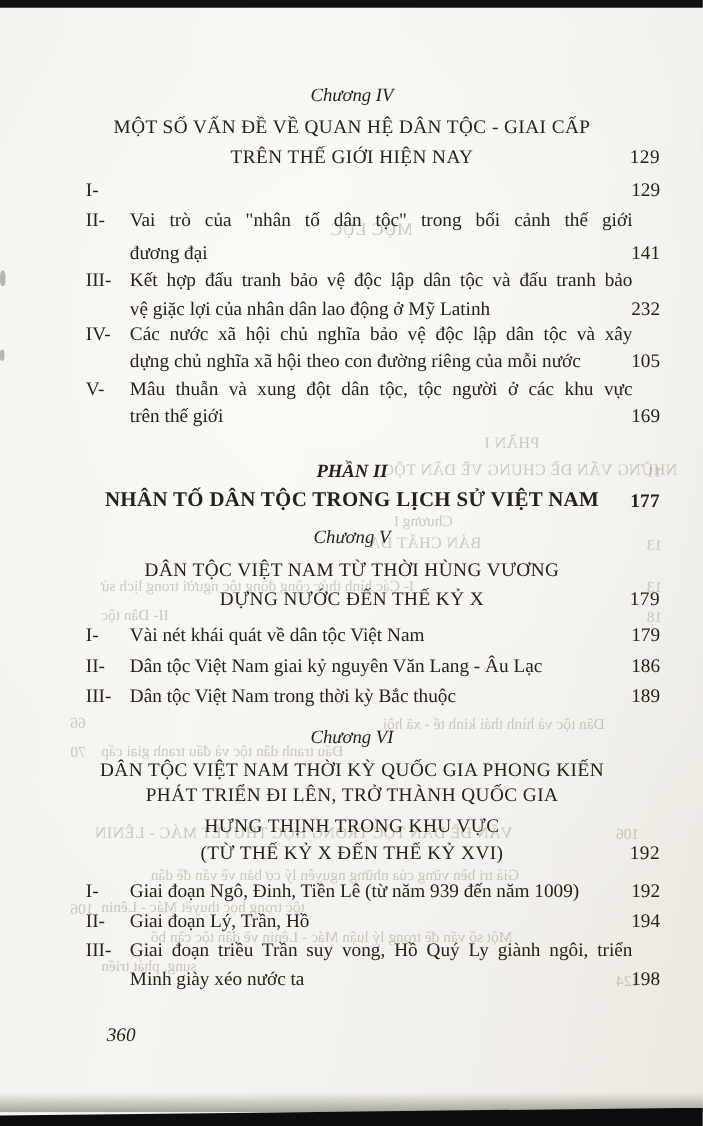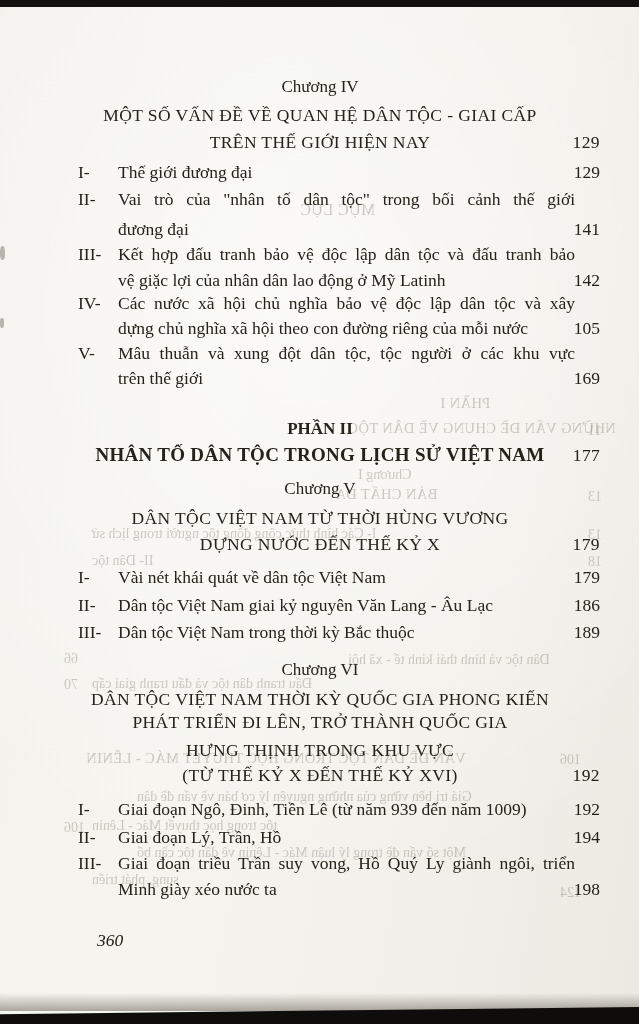--- a/index.html
+++ b/index.html
@@ -26,21 +26,21 @@
   .g{
     position:absolute;white-space:nowrap;color:#8d887a;opacity:.42;
     transform:scaleX(-1);filter:blur(.45px);font-size:14px;line-height:14px;
   }
   .gc{font-size:14.5px;letter-spacing:.4px;}
 
   
   .row,.crow{position:absolute;height:26px;line-height:26px;font-size:17.5px;}
   .row{left:78px;right:39px;}
   .crow{left:70px;right:69px;text-align:center;}
-  .it{font-size:17px;}
+  .it{font-style:italic;font-size:17px;}
   .caps{letter-spacing:.4px;}
   .bold{font-weight:bold;}
   .part-title{font-size:19px;font-weight:bold;letter-spacing:.3px;}
   .num{position:absolute;left:0;top:0;}
   .txt{display:block;margin-left:40px;margin-right:25px;}
   .txt.j{text-align:justify;text-align-last:justify;}
   .pg{position:absolute;right:0;top:0;}
   .crow .pg{right:-30px;}
   .folio{position:absolute;font-size:17.5px;line-height:26px;font-style:italic;}
 </style>
@@ -75,38 +75,37 @@
 
   <div class="crow it" style="top:74px">Chương IV</div>
   <div class="crow caps" style="top:102px">MỘT SỐ VẤN ĐỀ VỀ QUAN HỆ DÂN TỘC - GIAI CẤP</div>
   <div class="crow caps" style="top:129px">
     <span>TRÊN THẾ GIỚI HIỆN NAY</span>
     <span class="pg">129</span>
   </div>
 
   <div class="row" style="top:159px">
     <span class="num">I-</span>
-    <span class="txt">Thế giới đương đại</span>
     <span class="pg">129</span>
   </div>
   <div class="row" style="top:186px">
     <span class="num">II-</span>
     <span class="txt j">Vai trò của "nhân tố dân tộc" trong bối cảnh thế giới</span>
   </div>
   <div class="row" style="top:216px">
     <span class="txt">đương đại</span>
     <span class="pg">141</span>
   </div>
   <div class="row" style="top:241px">
     <span class="num">III-</span>
     <span class="txt j">Kết hợp đấu tranh bảo vệ độc lập dân tộc và đấu tranh bảo</span>
   </div>
   <div class="row" style="top:267px">
     <span class="txt">vệ giặc lợi của nhân dân lao động ở Mỹ Latinh</span>
-    <span class="pg">142</span>
+    <span class="pg">232</span>
   </div>
   <div class="row" style="top:290px">
     <span class="num">IV-</span>
     <span class="txt j">Các nước xã hội chủ nghĩa bảo vệ độc lập dân tộc và xây</span>
   </div>
   <div class="row" style="top:315px">
     <span class="txt">dựng chủ nghĩa xã hội theo con đường riêng của mỗi nước</span>
     <span class="pg">105</span>
   </div>
   <div class="row" style="top:340px">
@@ -114,21 +113,21 @@
     <span class="txt j">Mâu thuẫn và xung đột dân tộc, tộc người ở các khu vực</span>
   </div>
   <div class="row" style="top:365px">
     <span class="txt">trên thế giới</span>
     <span class="pg">169</span>
   </div>
 
   <div class="crow it bold" style="top:416px">PHẦN II</div>
   <div class="crow part-title" style="top:442px">
     <span>NHÂN TỐ DÂN TỘC TRONG LỊCH SỬ VIỆT NAM</span>
-    <span class="pg" style="font-weight:normal;font-size:17.5px">177</span>
+    <span class="pg" style="font-weight:bold;font-size:17.5px">177</span>
   </div>
 
   <div class="crow it" style="top:476px">Chương V</div>
   <div class="crow caps" style="top:505px">DÂN TỘC VIỆT NAM TỪ THỜI HÙNG VƯƠNG</div>
   <div class="crow caps" style="top:531px">
     <span>DỰNG NƯỚC ĐẾN THẾ KỶ X</span>
     <span class="pg">179</span>
   </div>
 
   <div class="row" style="top:564px">

